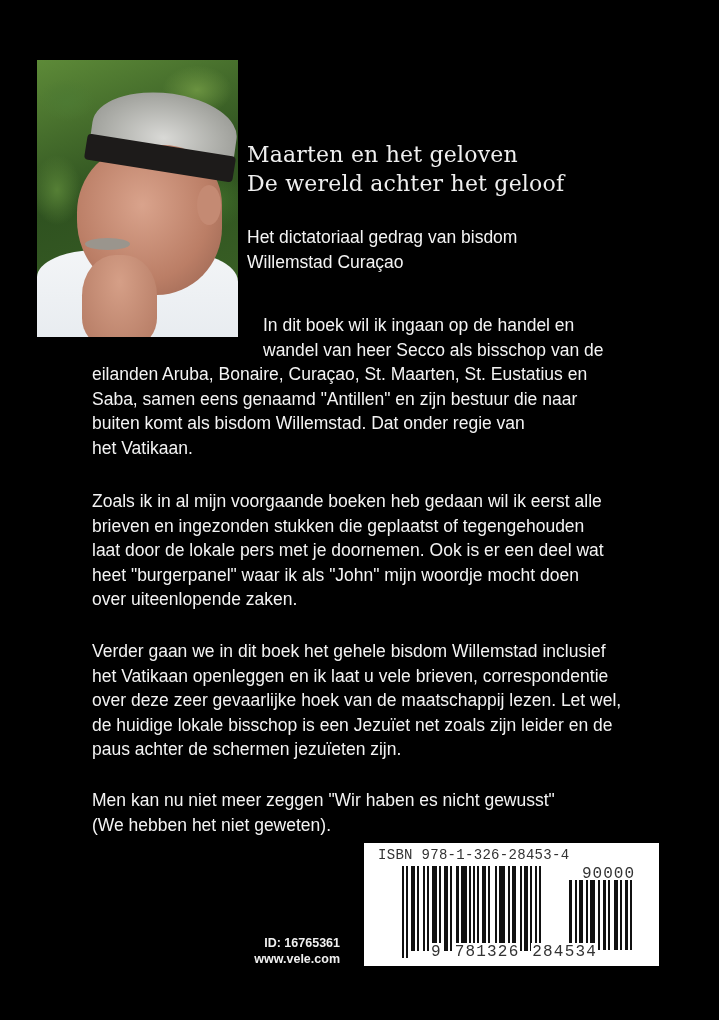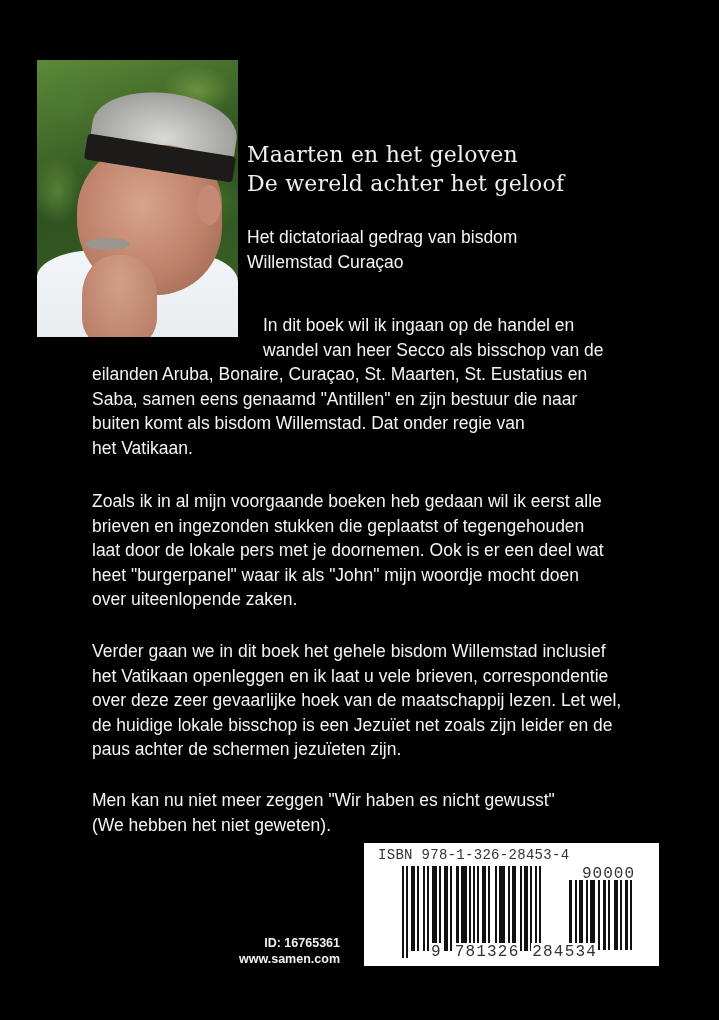--- a/index.html
+++ b/index.html
@@ -158,21 +158,21 @@
   <span class="line">paus achter de schermen jezuïeten zijn.</span>
 </p>
 
 <p class="para p4">
   <span class="line">Men kan nu niet meer zeggen "Wir haben es nicht gewusst"</span>
   <span class="line">(We hebben  het niet geweten).</span>
 </p>
 
 <div class="id-block">
   <div>ID: 16765361</div>
-  <div>www.samen.com</div>
+  <div>www.vele.com</div>
 </div>
 
 <div class="barcode">
   <div class="isbn-text">ISBN 978-1-326-28453-4</div>
   <div class="addon-text">90000</div>
 
   <div class="bars">
     <div class="bar" style="width:2px"></div>
       <div class="gap" style="width:2px"></div>
     <div class="bar" style="width:2px"></div>

